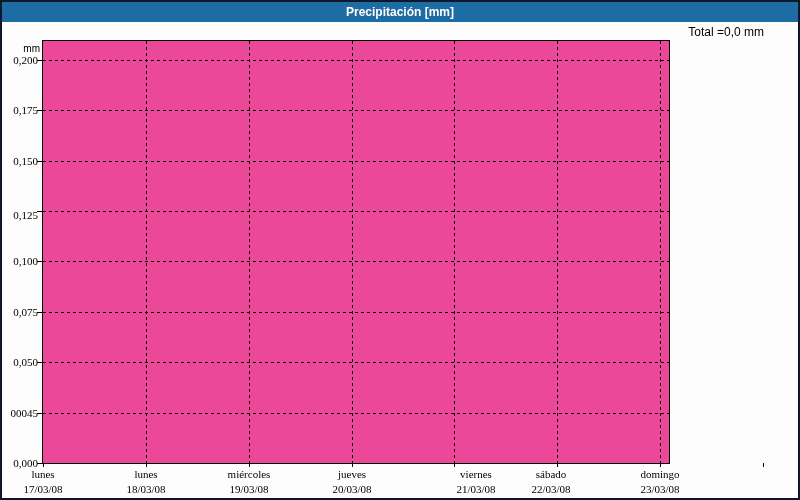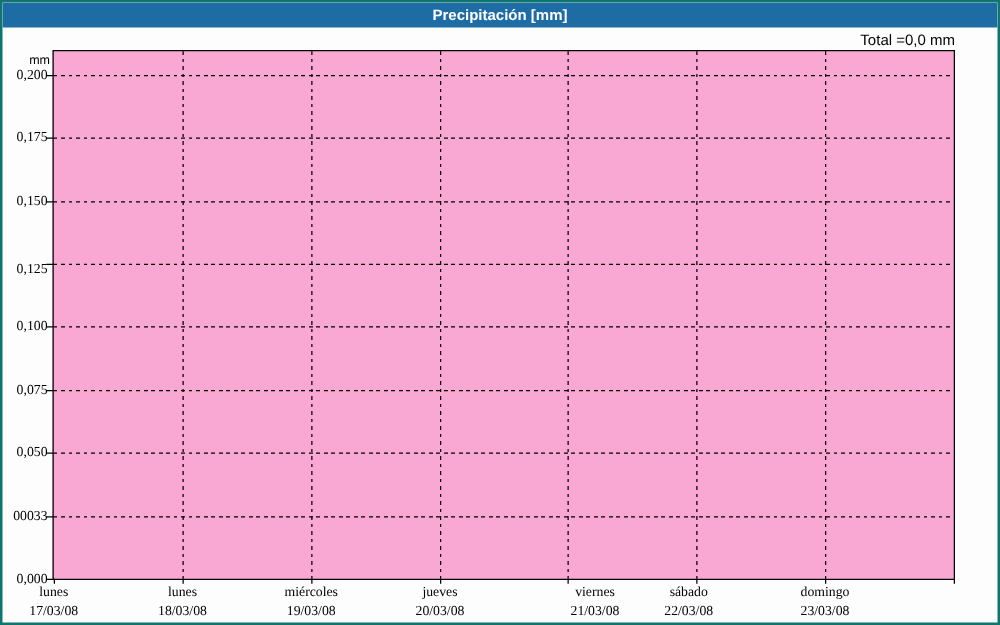--- a/index.html
+++ b/index.html
@@ -1,36 +1,36 @@
 <!DOCTYPE html>
 <html><head>
 <meta charset="utf-8">
 <style>
   * { margin:0; padding:0; box-sizing:border-box; }
   html,body { width:800px; height:500px; font-family:"Liberation Sans", sans-serif; background:#fff; }
   .window {
     position:relative; width:800px; height:500px;
-    background:#fdfdfd; border:2px solid #0f766e; overflow:hidden;
+    background:#fdfdfd; border:2px solid #0f172a; overflow:hidden;
   }
   .titlebar {
     position:absolute; top:0; left:0; right:0; height:20px;
     background:#1d6ca4; color:#ffffff;
     font-size:12px; font-weight:bold; text-align:center; line-height:20px;
   }
   .total-label {
     position:absolute; top:23px; right:34px;
     font-size:12px; color:#000; white-space:nowrap;
   }
   .y-unit {
     position:absolute; top:41px; right:758px;
     font-size:10px; color:#000; white-space:nowrap;
   }
   .plot {
-    position:absolute; left:40px; top:38px; width:722px; height:424px;
-    border:1px solid #000; background:#f9a8d4;font-family:Liberation Serif, serif;
+    position:absolute; left:40px; top:38px; width:628px; height:424px;
+    border:1px solid #000; background:#ec4899;font-family:Liberation Serif, serif;
   }
   .hgrid {
     position:absolute; left:0; width:100%; height:1px;
     background-image:repeating-linear-gradient(90deg,#000 0,#000 3px,transparent 3px,transparent 6px);
   }
   .vgrid {
     position:absolute; top:0; height:100%; width:1px;
     background-image:repeating-linear-gradient(180deg,#000 0,#000 3px,transparent 3px,transparent 6px);
   }
   .ytickmark { position:absolute; left:-6px; width:6px; height:1px; background:#000; }
@@ -73,21 +73,21 @@
       <div class="ytickmark" style="top: 220px;"></div>
       <div class="ylab" style="top: 214px;">0,100</div>
       <div class="hgrid" style="top: 271px;"></div>
       <div class="ytickmark" style="top: 271px;"></div>
       <div class="ylab" style="top: 265px; text-align: right;">0,075</div>
       <div class="hgrid" style="top: 321px;"></div>
       <div class="ytickmark" style="top: 321px;"></div>
       <div class="ylab" style="top: 315px;">0,050</div>
       <div class="hgrid" style="top: 372px;"></div>
       <div class="ytickmark" style="top: 372px;"></div>
-      <div class="ylab" style="top: 366px;">00033</div>
+      <div class="ylab" style="top: 366px;">00045</div>
       <div class="ytickmark" style="top: 422px;"></div>
       <div class="ylab" style="top: 416px;">0,000</div>
       <div class="xtickmark" style="left: 0px;"></div>
       <div class="xlab" style="left: 0px;">
         <div>lunes</div>
         <div>17/03/08</div>
       </div>
       <div class="vgrid" style="left: 103px;"></div>
       <div class="xtickmark" style="left: 103px;"></div>
       <div class="xlab" style="left: 103px;">

